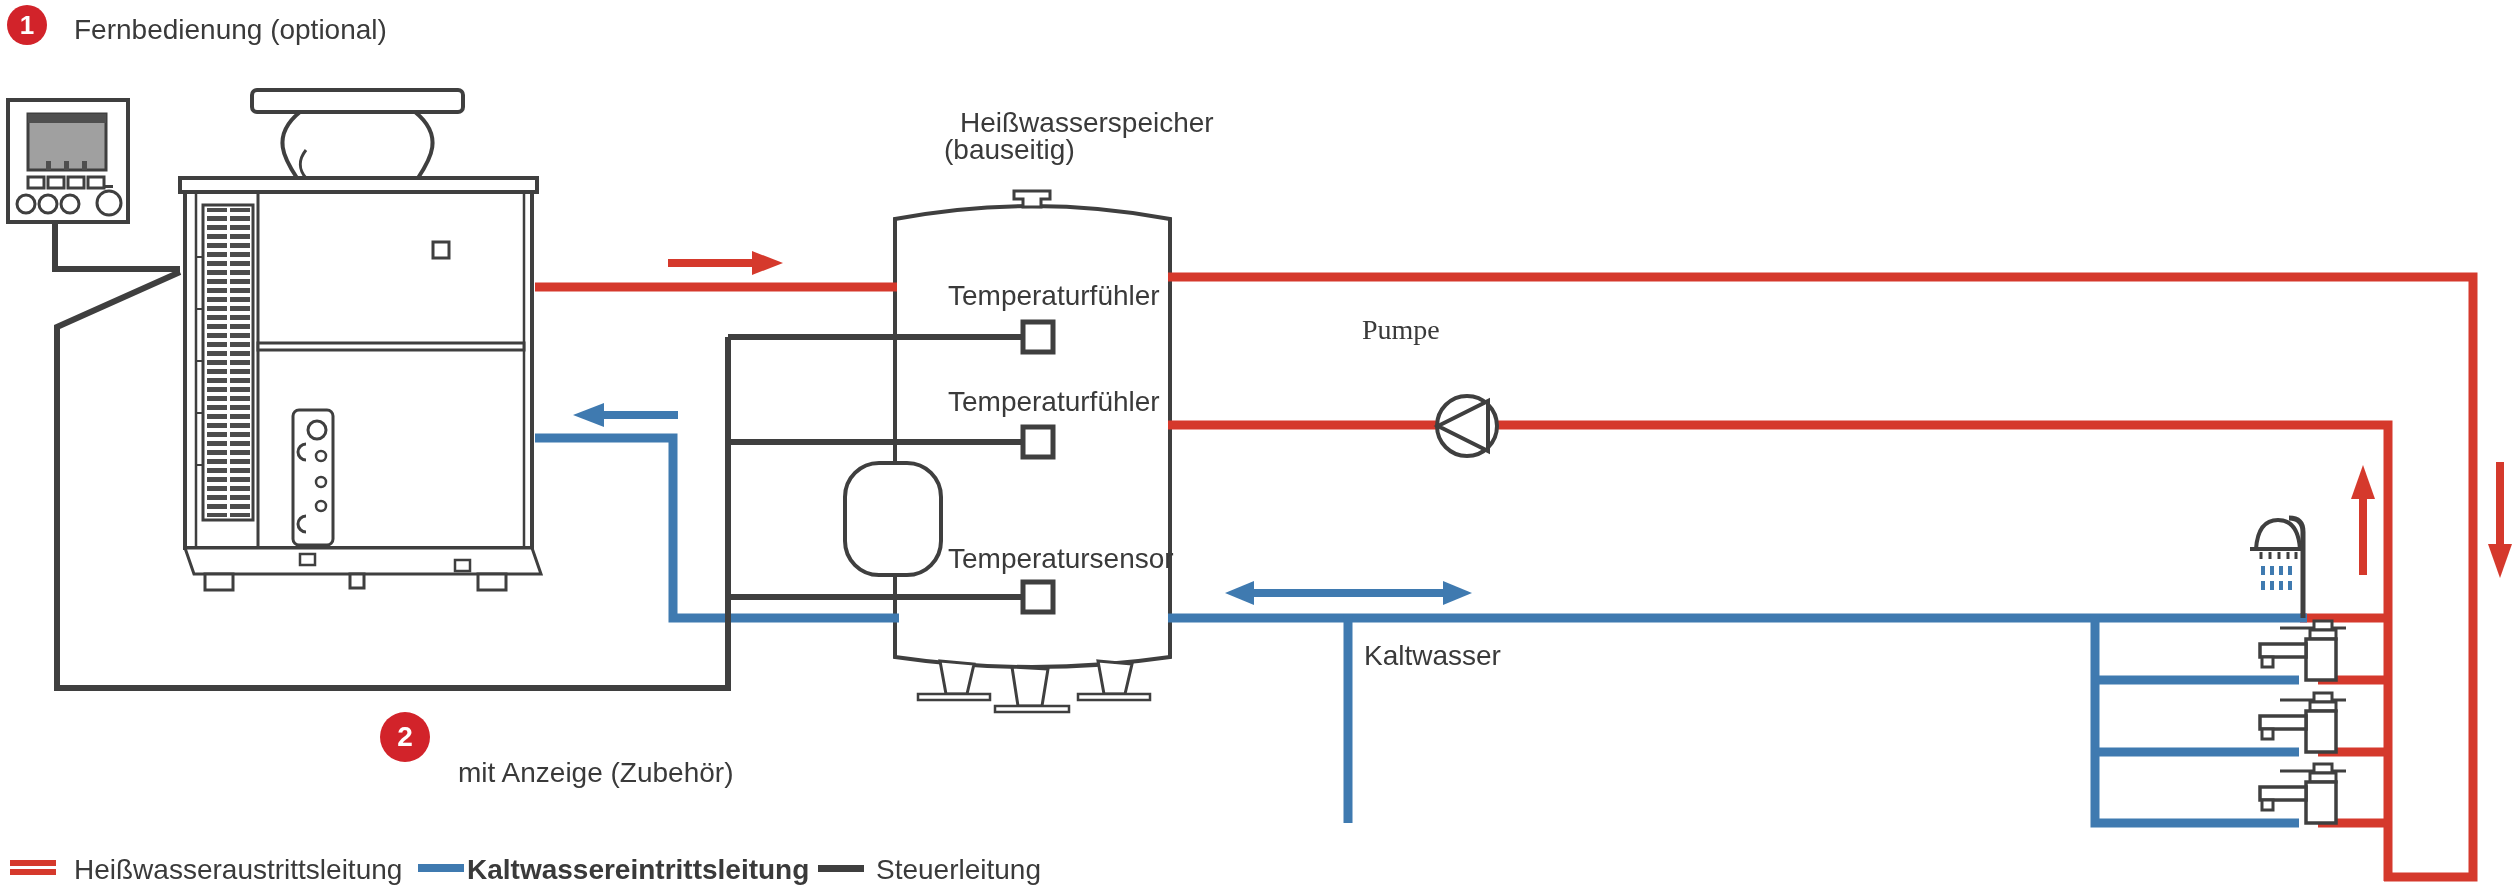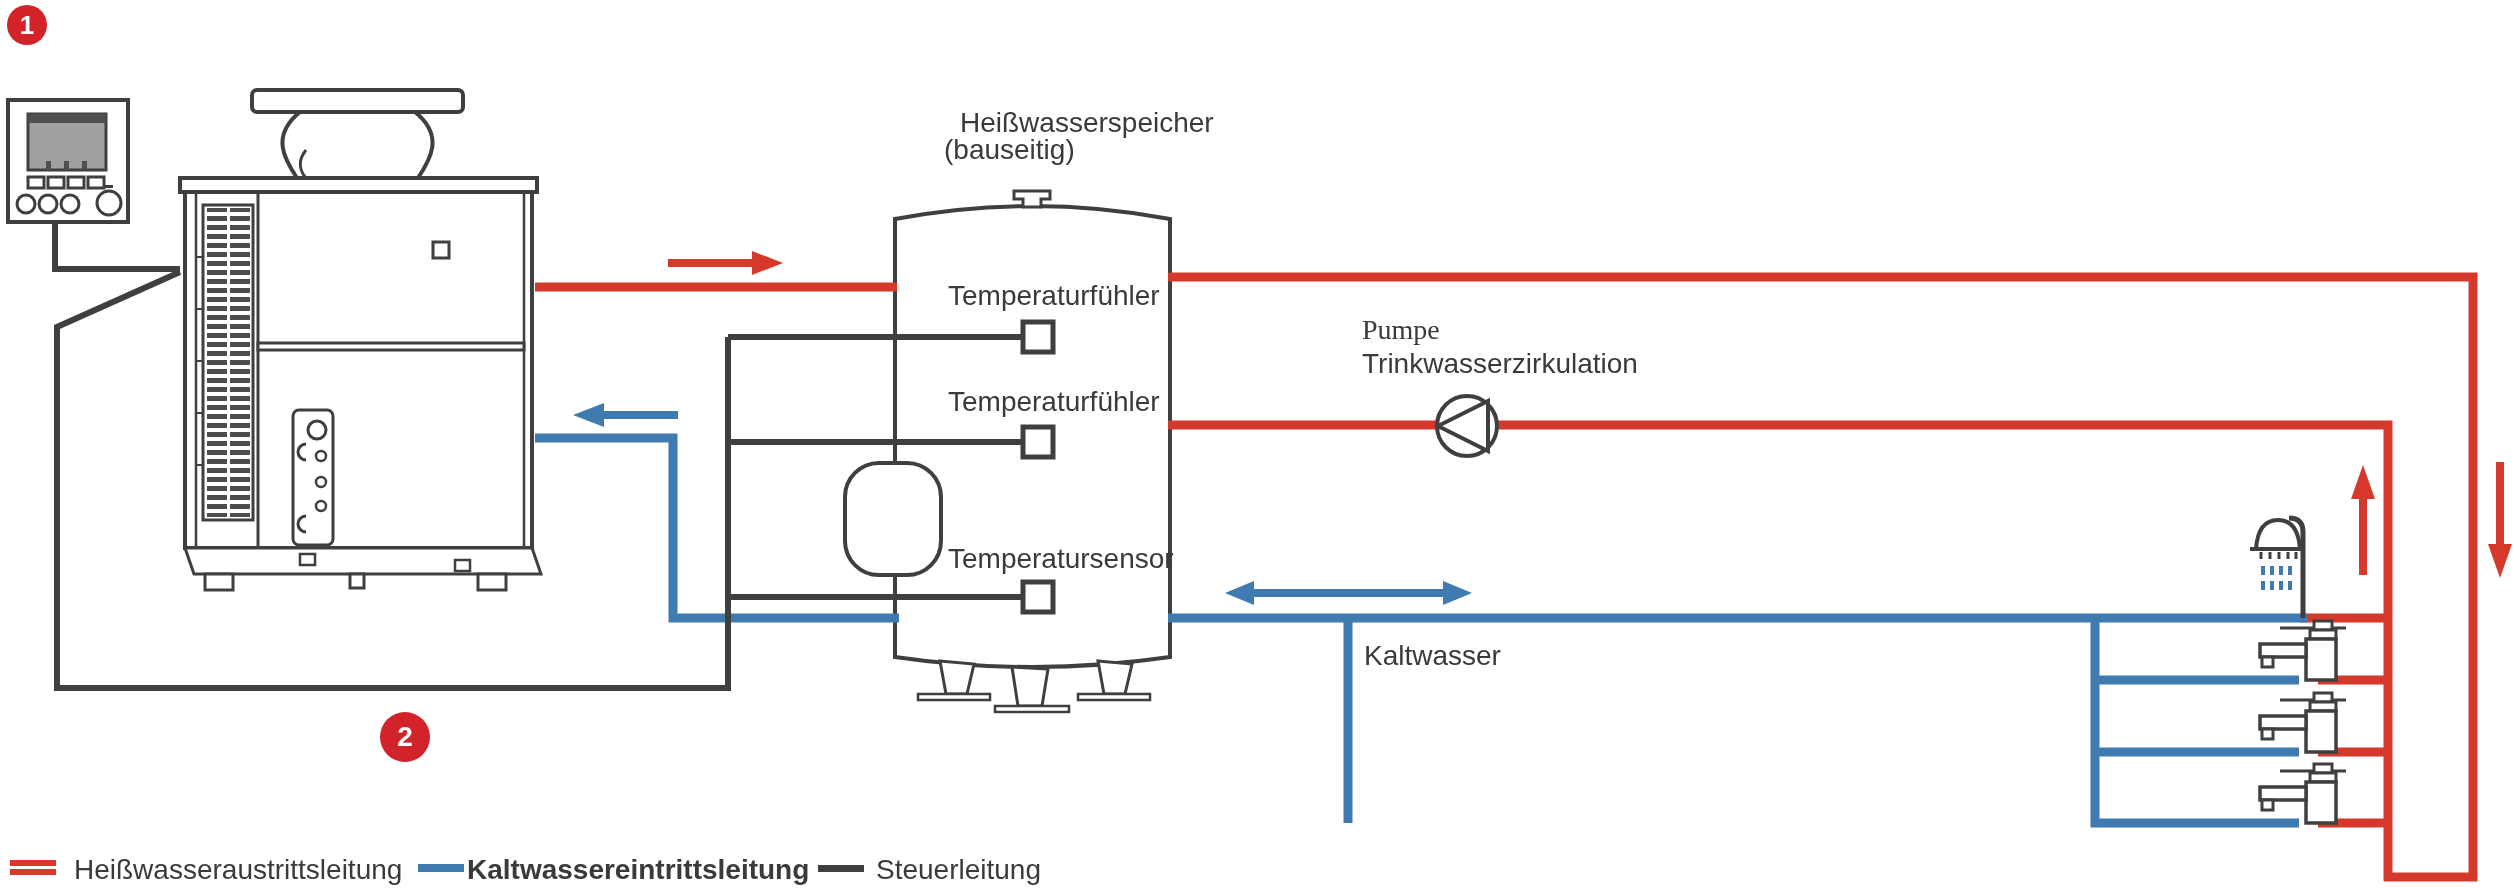--- a/index.html
+++ b/index.html
@@ -203,34 +203,35 @@
       <polygon points="2351,499 2363,465 2375,499"></polygon>
     </g>
     <g fill="#d5392c">
       <rect x="2496" y="462" width="8" height="84"></rect>
       <polygon points="2488,544 2500,578 2512,544"></polygon>
     </g>
   </g>
 </svg>
 
   <div class="badge badge1">1</div>
+  <div class="lbl" style="left:74px;top:13px;">Fernbedienung (optional)</div>
 
   <div class="lbl" style="left:960px;top:106px;">Heißwasserspeicher</div>
   <div class="lbl" style="left:944px;top:133px;">(bauseitig)</div>
 
   <div class="lbl" style="left:948px;top:279px;">Temperaturfühler</div>
   <div class="lbl" style="left:948px;top:385px;">Temperaturfühler</div>
   <div class="lbl" style="left:948px;top:542px;">Temperatursensor</div>
 
   <div class="lbl" style="left:1362px;top:313px;font-family:Liberation Serif, serif;">Pumpe</div>
-  <div class="lbl" style="left:1362px;top:347px;">Trinkwasserzirkulation</div>
 
   <div class="lbl" style="left:1364px;top:639px;">Kaltwasser</div>
 
   <div class="badge badge2">2</div>
+  <div class="lbl" style="left:458px;top:756px;">mit Anzeige (Zubehör)</div>
 
   <div>
     <span class="swatch swatch-hot"></span>
     <span class="legend-label" style="left:74px;top:854px;">Heißwasseraustrittsleitung</span>
 
     <span class="swatch swatch-cold"></span>
     <span class="legend-label" style="left:467px;top:854px;font-weight:bold;">Kaltwassereintrittsleitung</span>
 
     <span class="swatch swatch-control"></span>
     <span class="legend-label" style="left:876px;top:854px;">Steuerleitung</span>

